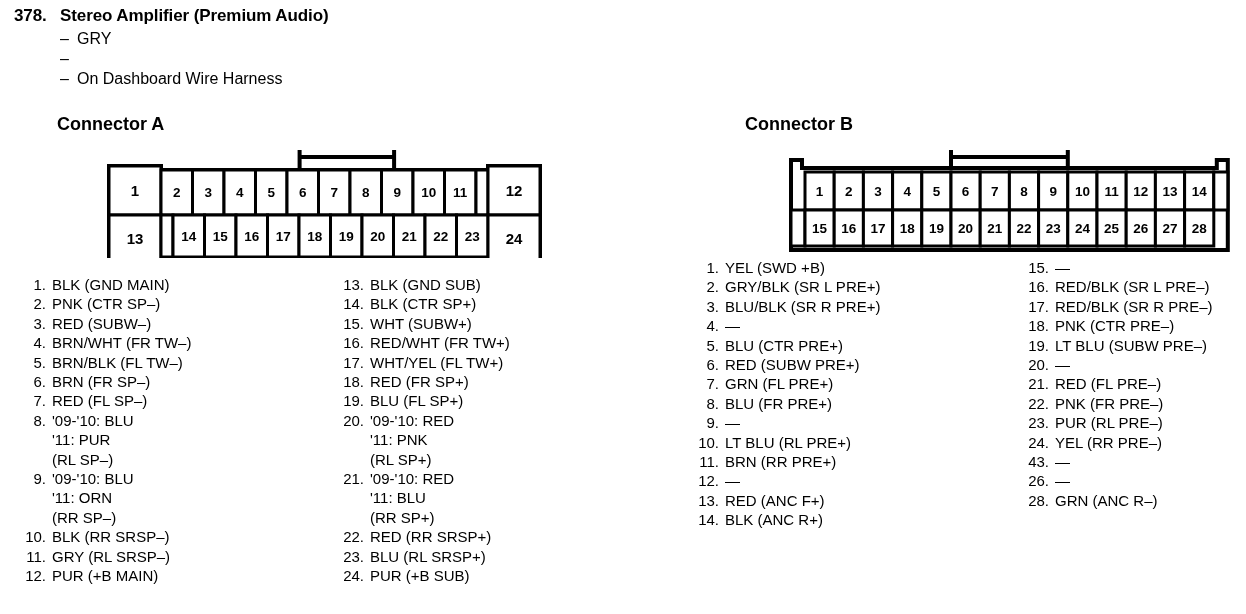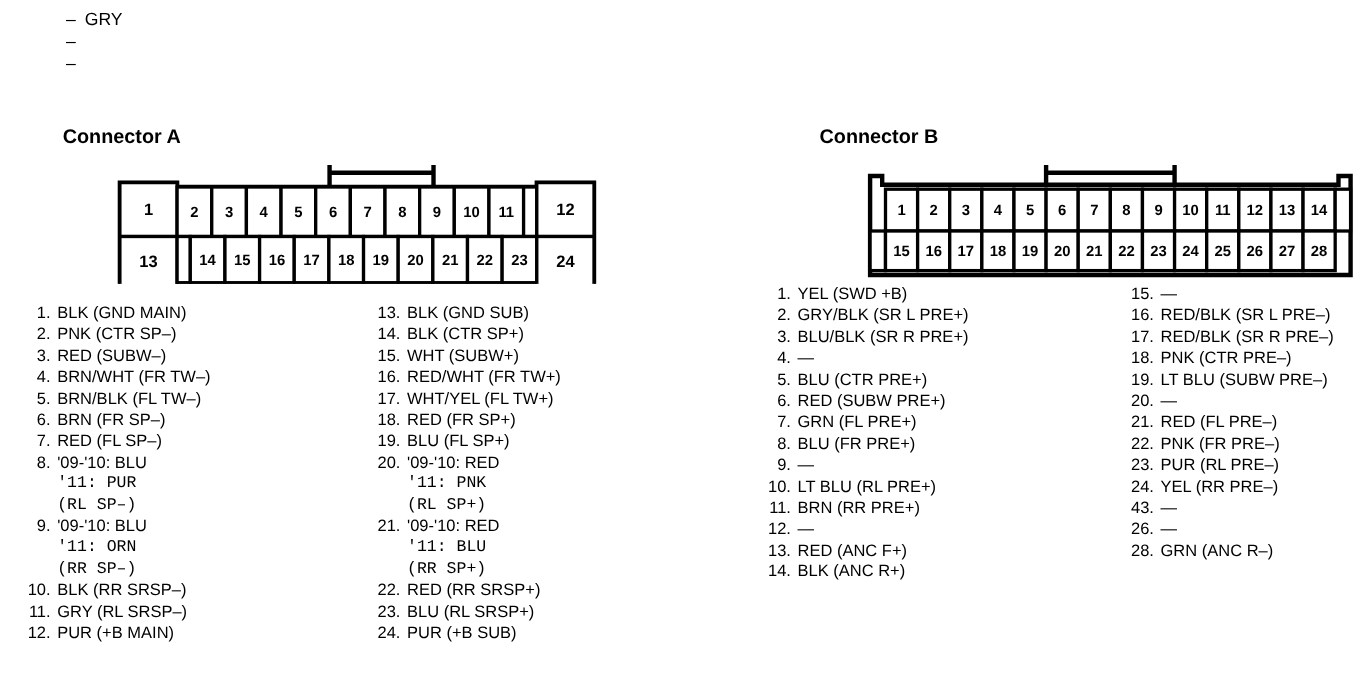--- a/index.html
+++ b/index.html
@@ -79,40 +79,44 @@
     display: flex;
     align-items: baseline;
   }
   .legend-num {
     flex: none;
     text-align: right;
     padding-right: 6px;
   }
   .legend-text .sub {
     display: block;
-    font-family: Liberation Mono, monospace;
   }
   
   .gut-a .legend-num { width: 24px; }
   .gut-b .legend-num { width: 25px; }
 </style>
 </head>
 <body>
 
 <div class="header">
+  <div class="header-title-row">
+    <span class="header-num">378.</span>
+    <span class="header-name">Stereo Amplifier (Premium Audio)</span>
+  </div>
   <div class="header-bullets">
     <div class="bullet-line">
       <span class="bullet-dash">–</span>
       <span>GRY</span>
     </div>
     <div class="bullet-line">
       <span class="bullet-dash">–</span>
     </div>
     <div class="bullet-line">
       <span class="bullet-dash">–</span>
+      <span>On Dashboard Wire Harness</span>
     </div>
   </div>
 </div>
 
 <div class="conn-title" id="conn-a-title">Connector A</div>
 <div class="conn-title" id="conn-b-title">Connector B</div>
 
 <div class="connector" id="conn-a-draw" style="left:105px; top:148px;">
   <svg width="460" height="110" viewBox="0 0 460 110">
     <g id="conn-a-g">

